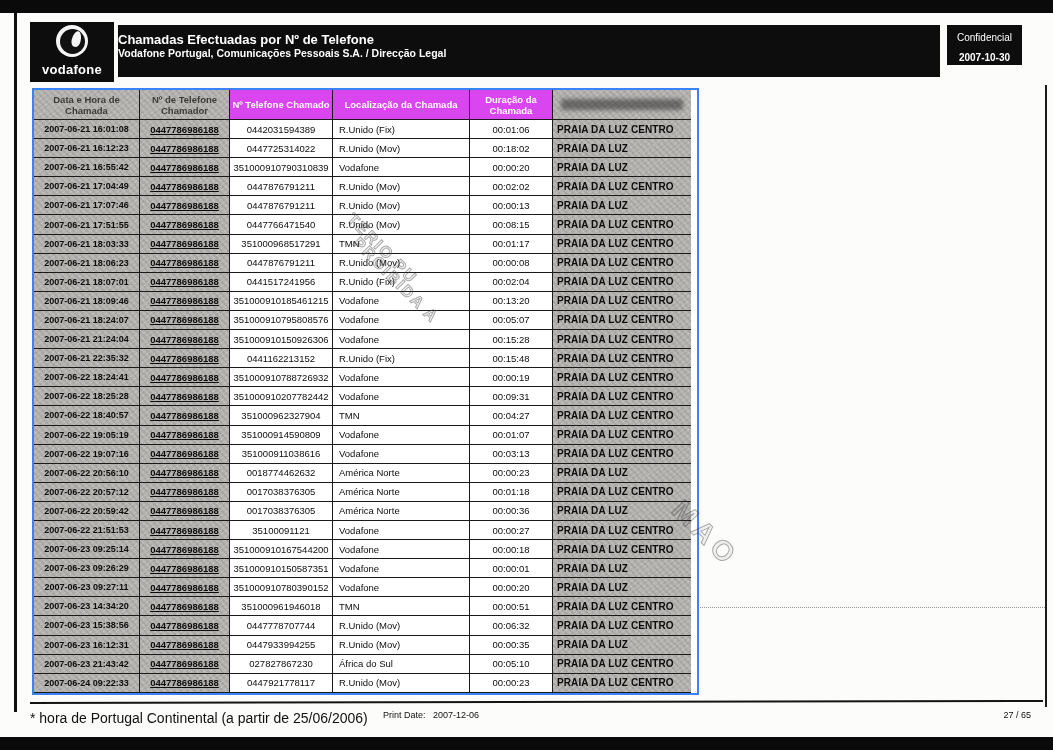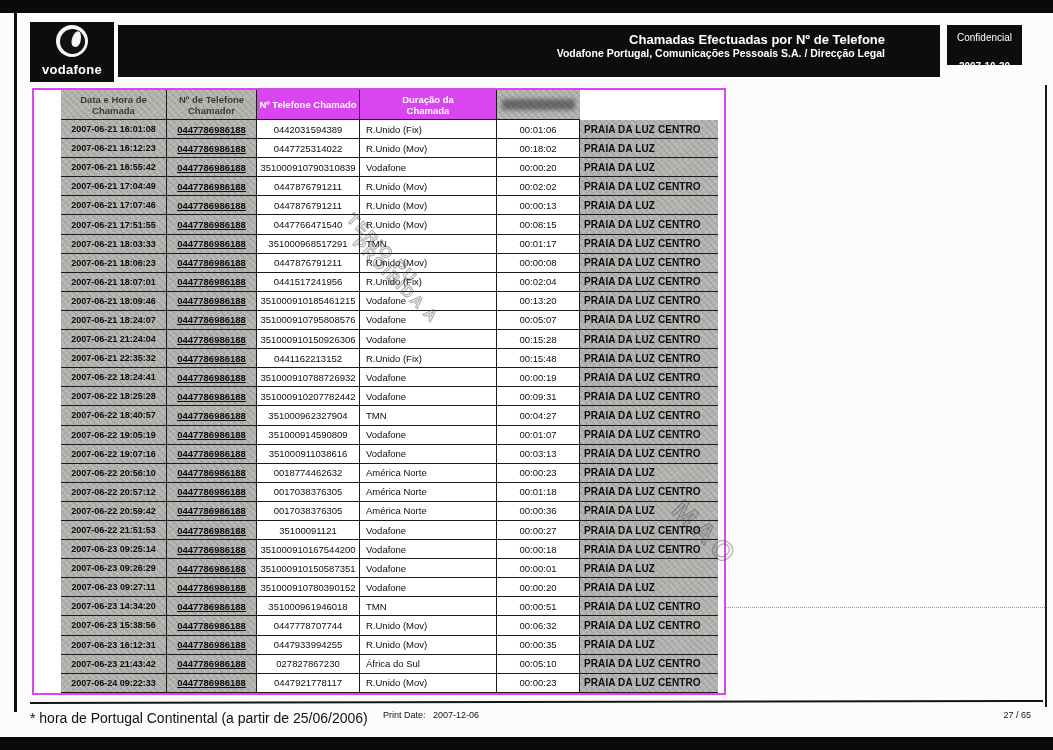--- a/index.html
+++ b/index.html
@@ -14,29 +14,29 @@
   .dotted-artifact{position:absolute;left:700px;top:607px;width:345px;height:0;border-top:1px dotted rgba(0,0,0,.4);}
 
   
   .logo-box{position:absolute;left:30px;top:22px;width:84px;height:60px;background:#0d0d0d;color:#fff;}
   .logo-mark{position:absolute;left:26px;top:3px;width:32px;height:32px;background:#f5f5f5;border-radius:50%;}
   .logo-mark-inner{position:absolute;left:4px;top:4px;width:25px;height:25px;background:#111;border-radius:50%;}
   .logo-drop{position:absolute;left:12px;top:2px;width:9px;height:16px;background:#f5f5f5;border-radius:50% 50% 45% 45%/60% 60% 40% 40%;transform:rotate(14deg);}
   .logo-word{position:absolute;left:0;bottom:5px;width:100%;text-align:center;font-size:13px;font-weight:700;letter-spacing:.3px;}
 
   
-  .header-bar{position:absolute;left:118px;top:25px;width:822px;height:52px;background:#0d0d0d;color:#fff;text-align:right;}
+  .header-bar{position:absolute;left:118px;top:25px;width:822px;height:52px;background:#0d0d0d;color:#fff;text-align:left;}
   .header-title{margin-top:7px;padding-right:55px;font-size:13px;font-weight:700;}
   .header-sub{margin-top:0;padding-right:55px;font-size:10.5px;font-weight:700;}
   .conf-box{position:absolute;left:947px;top:25px;width:75px;height:40px;background:#0d0d0d;color:#fff;text-align:center;}
   .conf-label{margin-top:7px;font-size:10px;}
-  .conf-date{margin-top:18px;font-size:10px;font-weight:700;}
-
-  
-  .call-table{position:absolute;left:32px;top:88px;width:663px;border:2px solid #d946ef;background:#fff;padding-left:27px;}
+  .conf-date{margin-top:9px;font-size:10px;font-weight:700;}
+
+  
+  .call-table{position:absolute;left:32px;top:88px;width:663px;border:2px solid #3b82f6;background:#fff;}
   .t-row{display:grid;grid-template-columns:106px 90px 103px 137px 83px 138px;}
   .t-cell{border-right:1px solid #1a1a1a;border-bottom:1px solid #1a1a1a;display:flex;align-items:center;justify-content:center;
           overflow:hidden;white-space:nowrap;font-size:9.5px;color:#0c0c0c;height:19.1px;box-sizing:border-box;}
   .t-cell:last-child{border-right:none;}
   .hdr{height:30px;background:#d946ef;color:#fff;font-weight:700;flex-direction:column;line-height:11px;}
   .hl{background-color:#b4b3b0;background-image:
       repeating-linear-gradient(47deg,rgba(0,0,0,.07) 0 2px,transparent 2px 5px),
       repeating-linear-gradient(-38deg,rgba(255,255,255,.14) 0 1px,transparent 1px 4px);}
   .hdr.hl{color:#3c3b38;font-weight:700;font-size:9.5px;filter:blur(.4px);}
   .smudge{width:88%;height:11px;background:rgba(30,30,30,.5);filter:blur(2.2px);border-radius:2px;}
@@ -96,20 +96,23 @@
         <span>Chamada</span>
       </div>
       <div class="t-cell hdr hl">
         <span>Nº de Telefone</span>
         <span>Chamador</span>
       </div>
       <div class="t-cell hdr">
         <span>Nº Telefone Chamado</span>
       </div>
       <div class="t-cell hdr">
+        <span>Localização da Chamada</span>
+      </div>
+      <div class="t-cell hdr">
         <span>Duração da</span>
         <span>Chamada</span>
       </div>
       <div class="t-cell hdr hl">
         <div class="smudge"></div>
       </div>
     </div>
     <div>
     <div class="t-row">
       <div class="t-cell hl c-date">2007-06-21 16:01:08</div>

